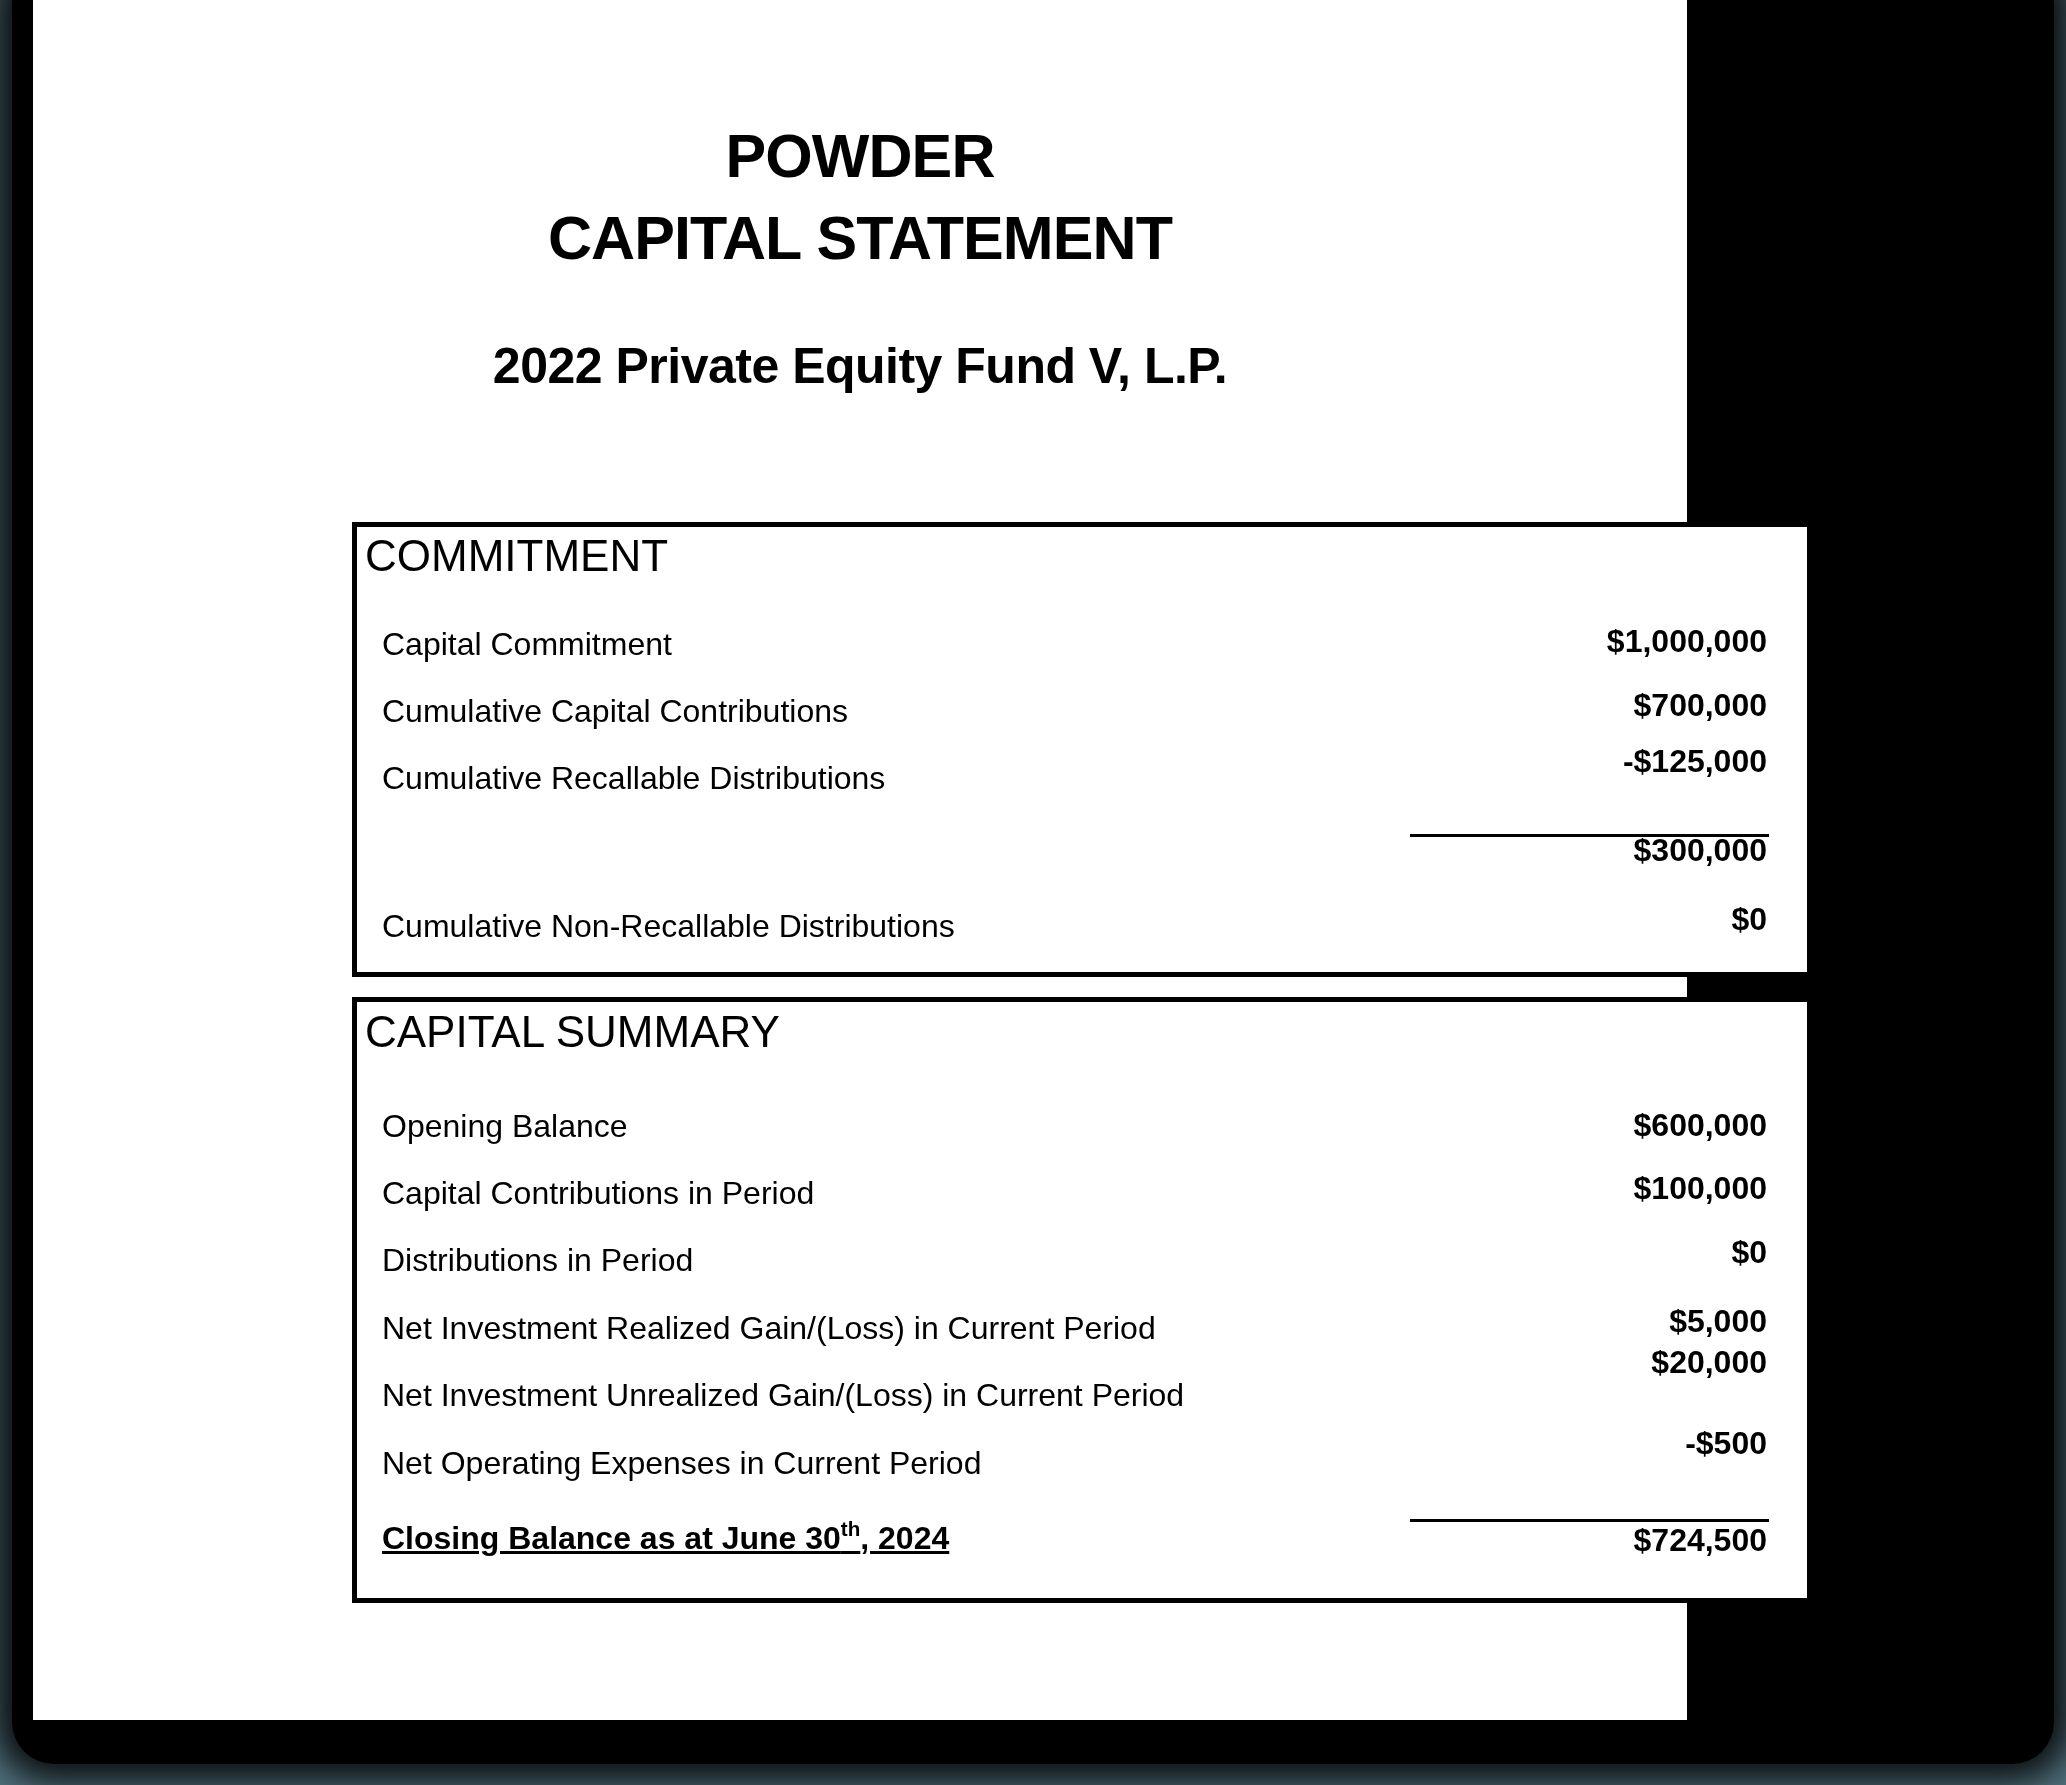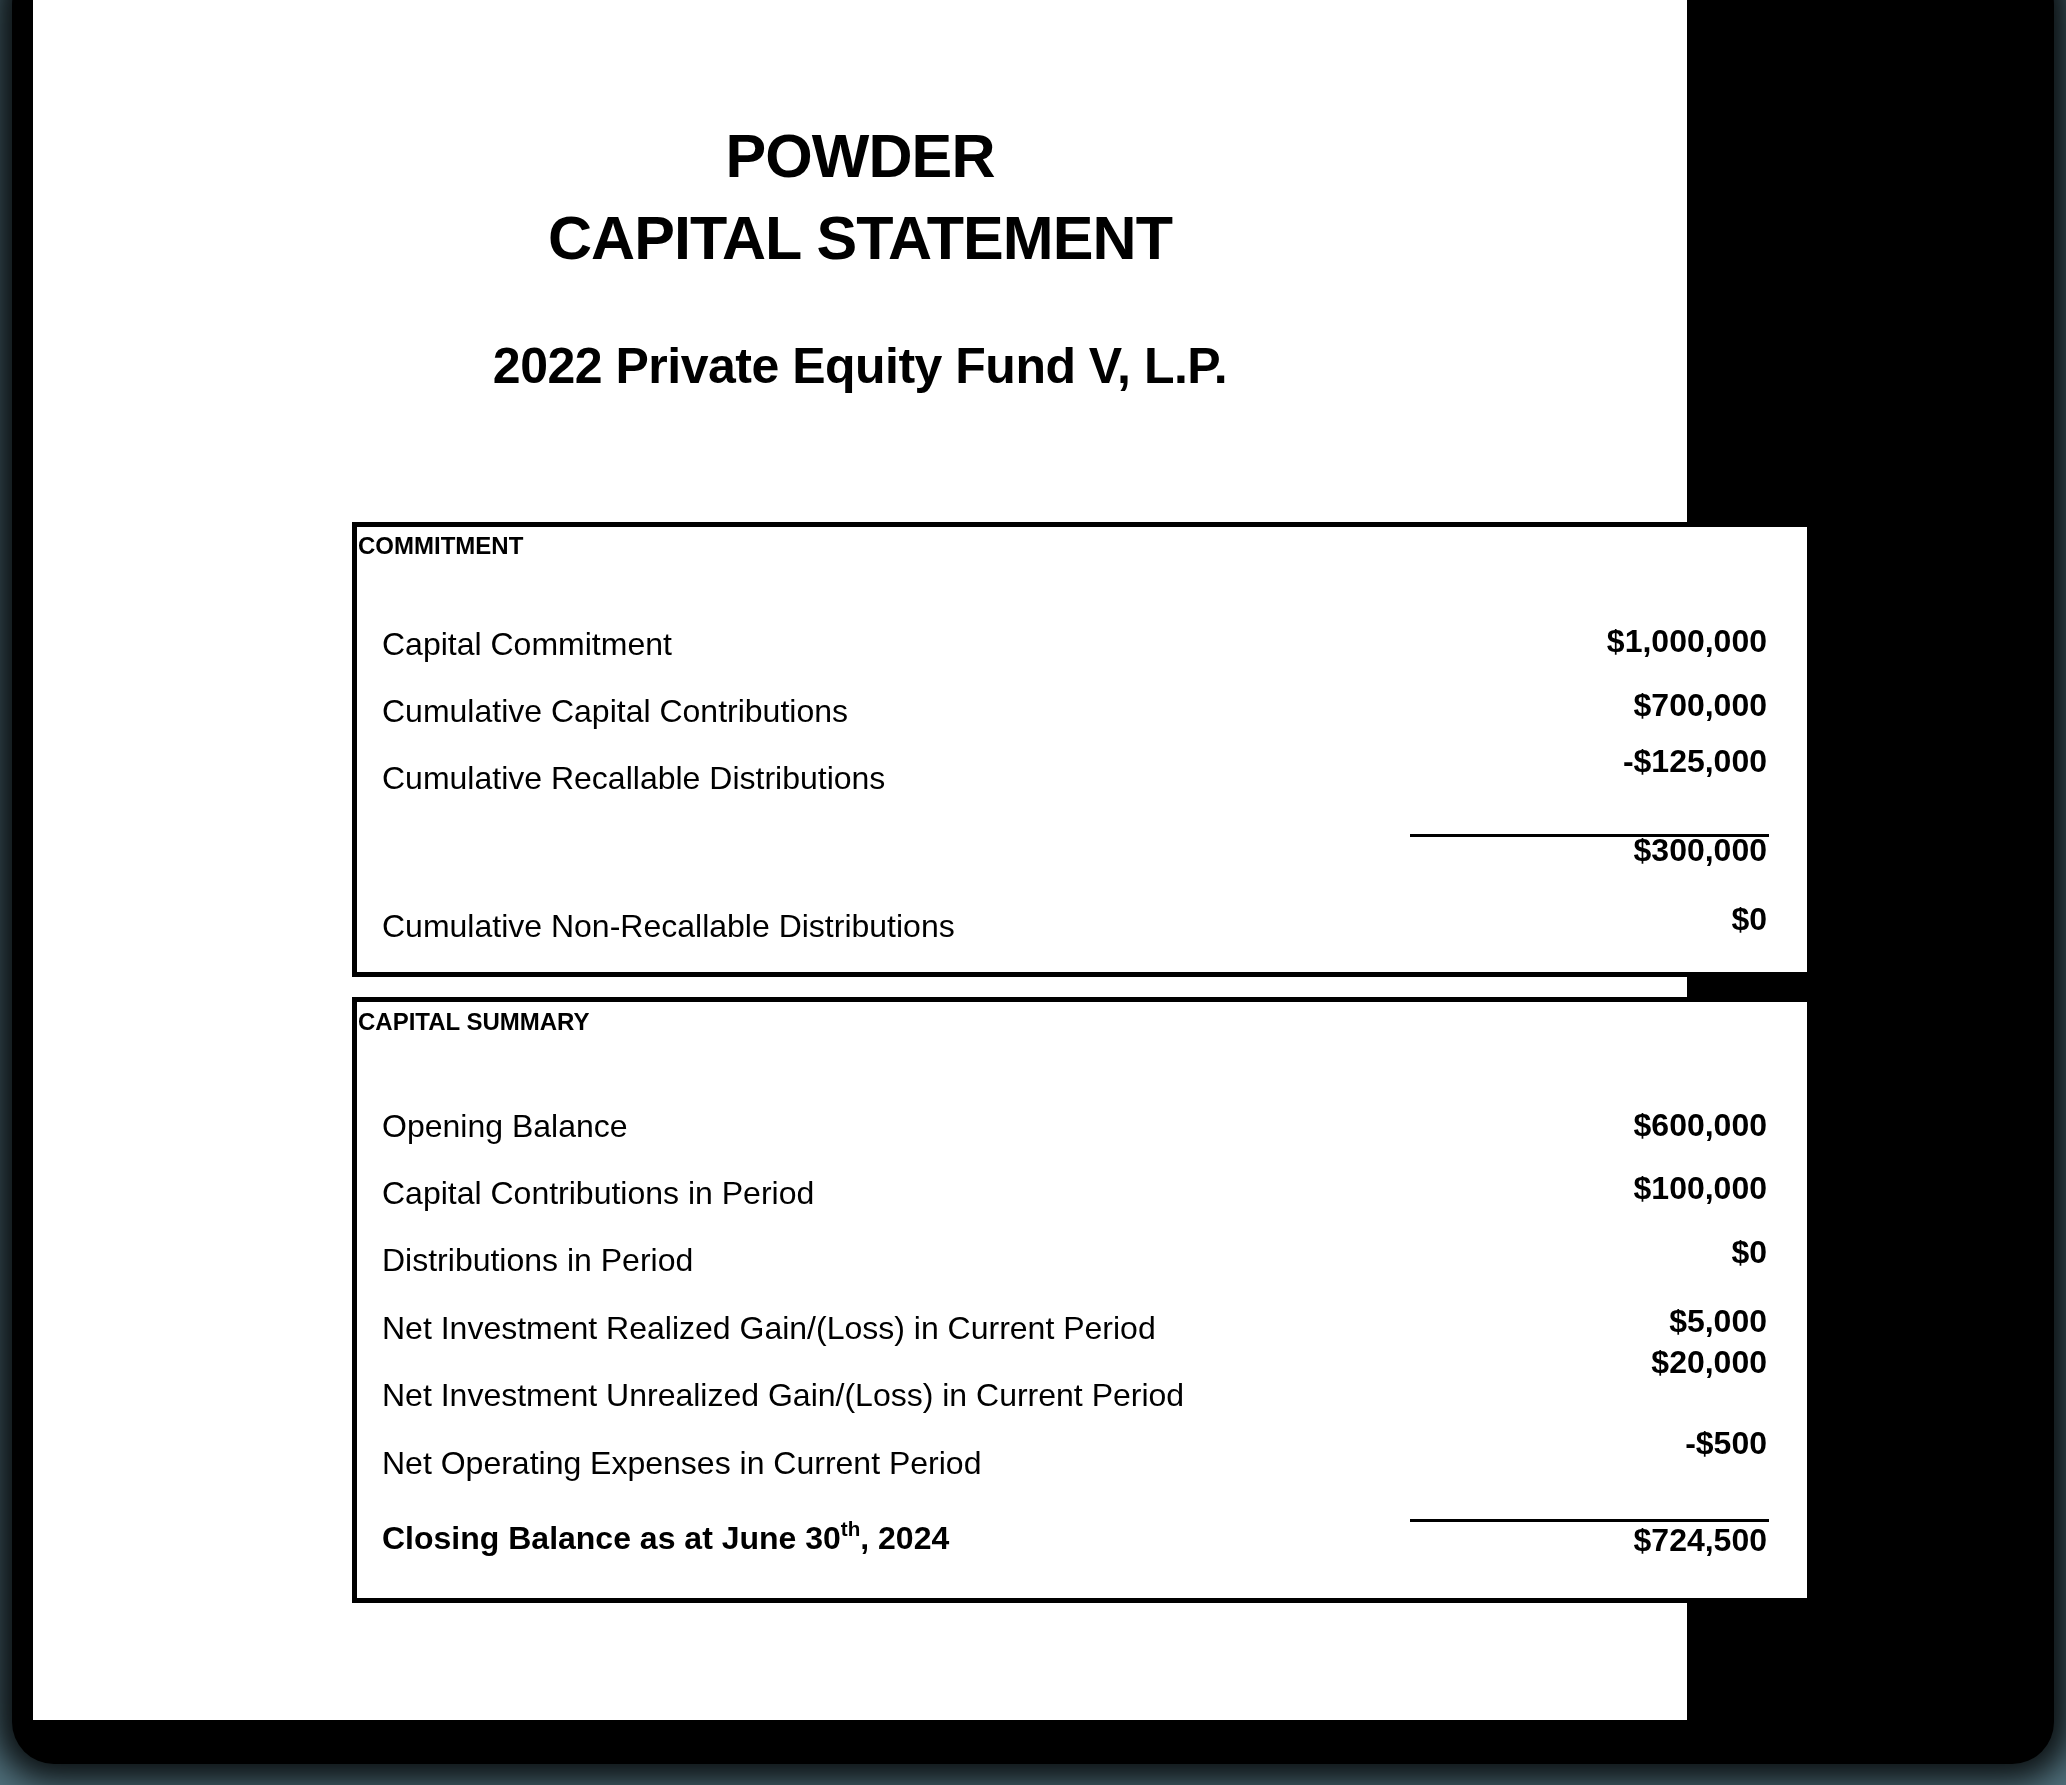--- a/index.html
+++ b/index.html
@@ -58,23 +58,23 @@
     position: absolute;
     left: 319px;
     width: 1450px; 
     border: 5.6px solid #000;
     background: #fff;
   }
   .box-commitment { top: 522px; height: 445px; }
   .box-summary   { top: 997px; height: 596px; }
   .box-header {
     position: absolute;
-    left: 1px;
-    font-size: 24px;
-    font-weight: bold;
+    left: 8px;
+    font-size: 44px;
+    font-weight: normal;
     line-height: 1;
   }
   .lbl, .val {
     position: absolute;
     font-size: 32px;
     line-height: 1;
     white-space: nowrap;
   }
   .lbl { left: 25px; }
   .val { right: 40px; font-weight: bold; text-align: right; }
@@ -103,21 +103,21 @@
   .c-l5 { top: 383px; } .c-v5 { top: 376px; }
   
   .s-h  { top: 8.4px; }
   .s-l1 { top: 108px; }  .s-v1 { top: 107px; }
   .s-l2 { top: 175px; }  .s-v2 { top: 170px; }
   .s-l3 { top: 242px; }  .s-v3 { top: 234px; }
   .s-l4 { top: 310px; }  .s-v4 { top: 303px; }
   .s-l5 { top: 377px; }  .s-v5 { top: 344px; }
   .s-l6 { top: 445px; }  .s-v6 { top: 425px; }
   .s-ln { top: 517px; }
-  .s-l7 { top: 520px; } .s-v7 { top: 522px; }
+  .s-l7 { top: 520px; text-decoration: underline; } .s-v7 { top: 522px; }
 </style>
 </head>
 <body>
 
 <div class="stage">
   <div class="shadow-frame"></div>
 
   <div class="doc-page">
 
     <div class="title-block">

